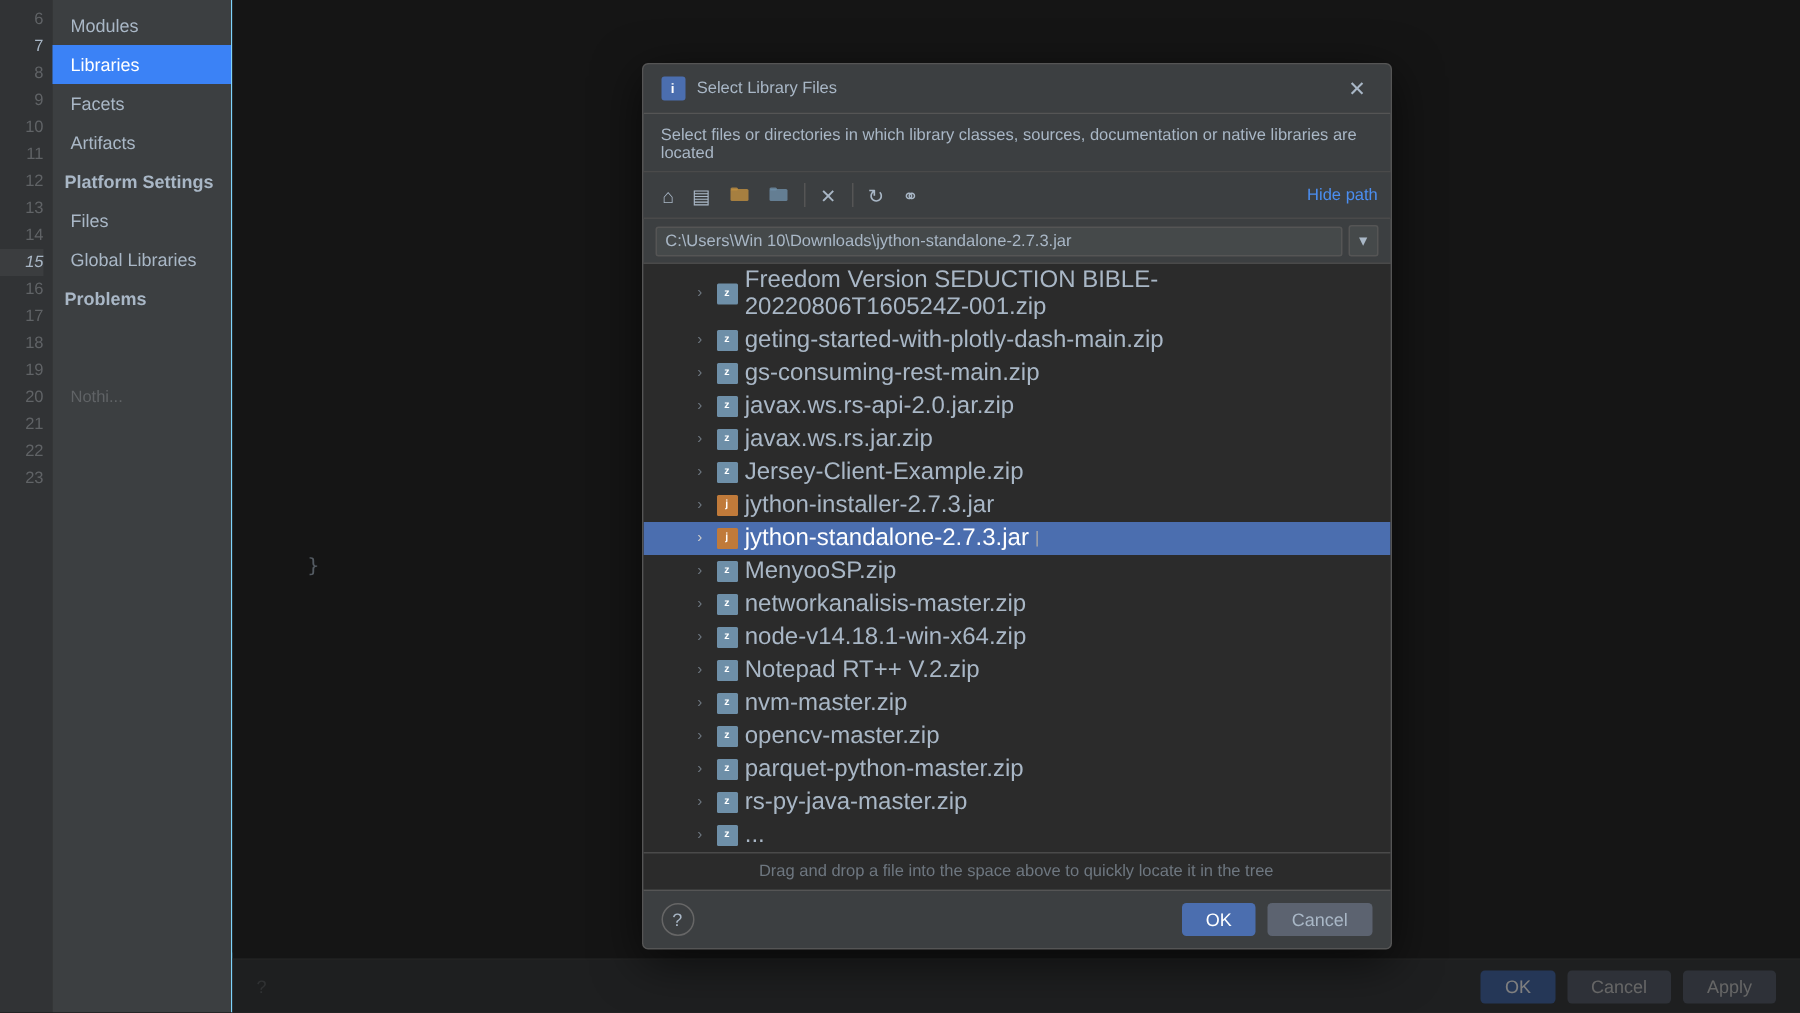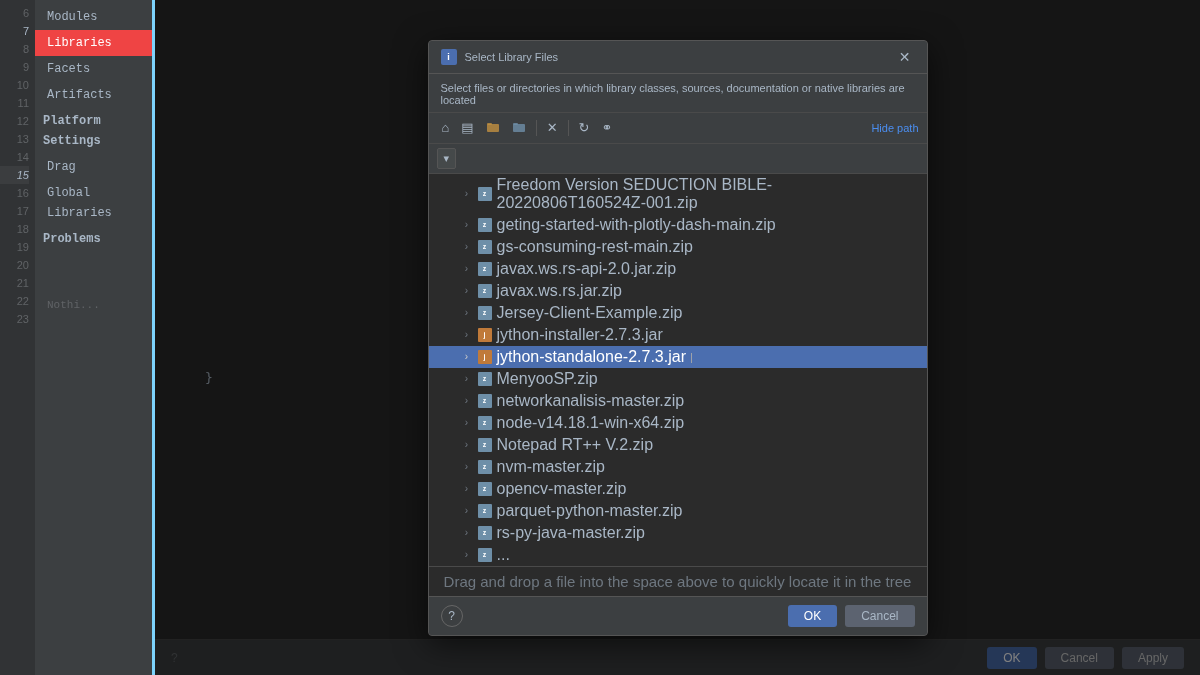--- a/index.html
+++ b/index.html
@@ -53,21 +53,21 @@
 
     .sidebar-item {
       padding: 3px 8px 3px 12px;
       cursor: pointer;
       color: #a9b7c6;
       font-size: 12px;
       line-height: 20px;
     }
 
     .sidebar-item.active {
-      background: #ef4444;
+      background: #3b82f6;
       color: #fff;
     }
 
     .sidebar-section-header {
       padding: 3px 8px 3px 8px;
       color: #a9b7c6;
       font-weight: bold;
       font-size: 12px;
       line-height: 20px;
     }
@@ -291,21 +291,21 @@
     }
 
     .file-name {
       font-size: 16px;
     }
 
     
     .drag-hint {
       text-align: center;
       color: #6e7780;
-      font-size: 15px;
+      font-size: 11px;
       padding: 6px;
       border-top: 1px solid #4a4a4a;
       background: #2b2b2b;
     }
 
     
     .dialog-footer {
       display: flex;
       align-items: center;
       padding: 8px 12px;
@@ -416,27 +416,27 @@
       <div class="line-num">16</div>
       <div class="line-num">17</div>
       <div class="line-num">18</div>
       <div class="line-num">19</div>
       <div class="line-num">20</div>
       <div class="line-num">21</div>
       <div class="line-num">22</div>
       <div class="line-num">23</div>
     </div>
 
-    <div class="sidebar-nav" style="background:#3c3f41; border-right:3px solid #7dd3fc;font-family:Liberation Mono, monospace;">
+    <div class="sidebar-nav" style="background:#3c3f41; border-right:1px solid #7dd3fc;">
       <div class="sidebar-item">Modules</div>
       <div class="sidebar-item active">Libraries</div>
       <div class="sidebar-item">Facets</div>
       <div class="sidebar-item">Artifacts</div>
       <div class="sidebar-section-header">Platform Settings</div>
-      <div class="sidebar-item">Drag</div>
+      <div class="sidebar-item">Files</div>
       <div class="sidebar-item">Global Libraries</div>
       <div class="sidebar-section-header">Problems</div>
       <div style="padding:6px 12px; color:#606366; font-size:11px;margin-top:41px;">Nothi...</div>
     </div>
   </div>
 
   <div class="editor-area">
 
     <div class="code-bg"></div>
 
@@ -473,20 +473,21 @@
           <div class="toolbar-separator"></div>
           <button class="toolbar-btn" title="Delete">✕</button>
           <div class="toolbar-separator"></div>
           <button class="toolbar-btn" title="Refresh">↻</button>
           <button class="toolbar-btn" title="Link">⚭</button>
           <div class="toolbar-spacer"></div>
           <a class="hide-path-link">Hide path</a>
         </div>
 
         <div class="path-bar">
+          <input class="path-input" type="text" value="C:\Users\Win 10\Downloads\jython-standalone-2.7.3.jar" style="flex: 1 1 0%;">
           <button class="path-dropdown-btn">▾</button>
         </div>
 
         <div class="file-list">
 
           <div class="file-row">
             <span class="file-row-chevron">›</span>
             <span class="file-row-icon">
                 <span class="file-icon-zip">z</span>
               </span>

